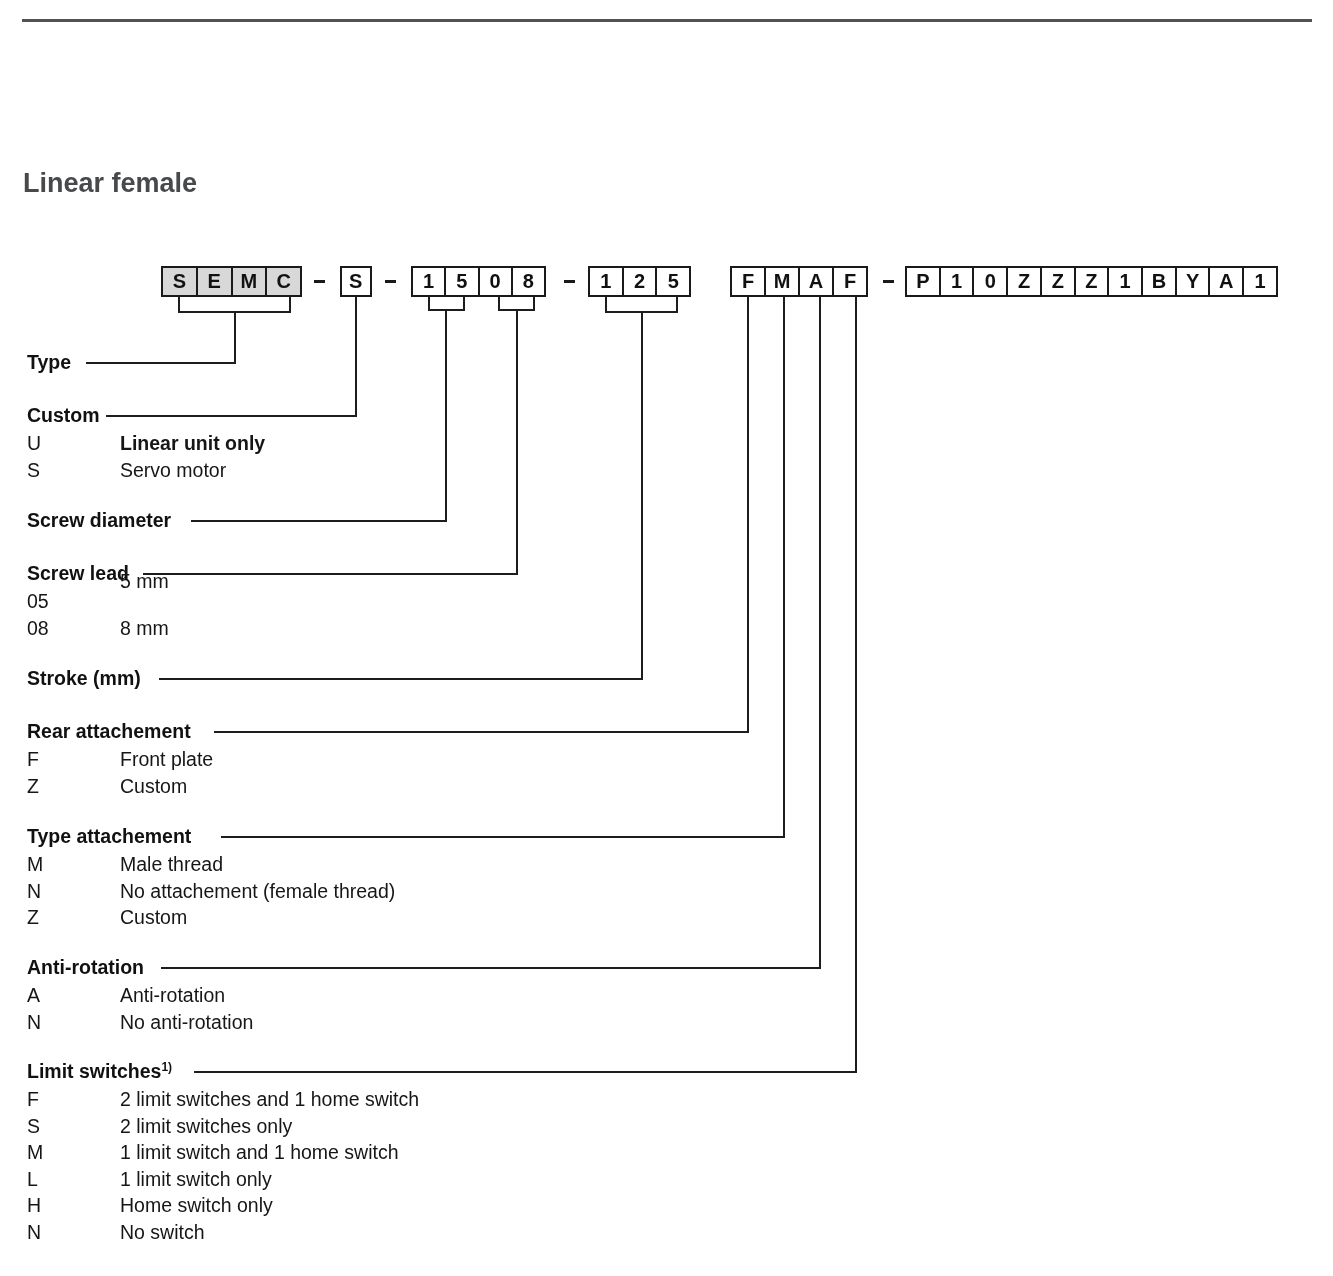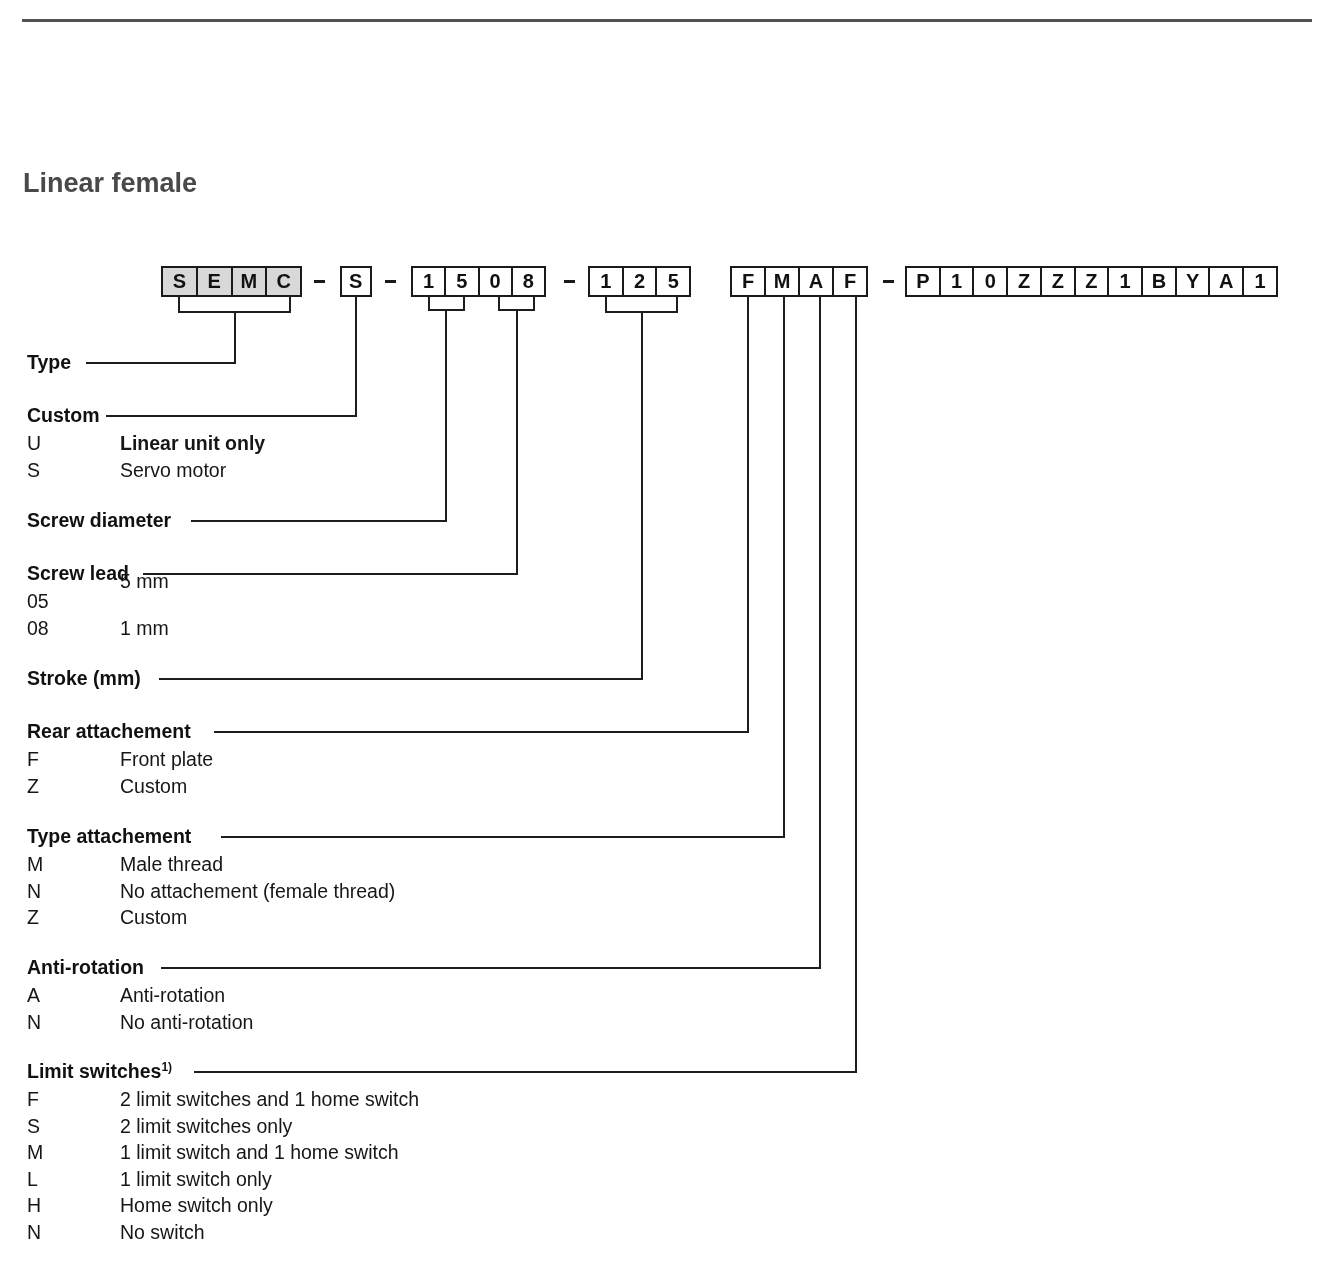--- a/index.html
+++ b/index.html
@@ -89,21 +89,21 @@
       <div class="seclabel" style="left: 27px; top: 509px;">Screw diameter</div>
       <div class="vline" style="left: 498.125px; top: 295px; width: 2px; height: 16px;"></div>
       <div class="vline" style="left: 533.375px; top: 295px; width: 2px; height: 16px;"></div>
       <div class="hline" style="left: 498.125px; top: 309px; width: 37.25px; height: 2px;"></div>
       <div class="vline" style="left: 515.75px; top: 309px; width: 2px; height: 266px;"></div>
       <div class="hline" style="left: 143px; top: 573px; width: 374.75px; height: 2px;"></div>
       <div class="seclabel" style="left: 27px; top: 562px;">Screw lead</div>
       <div class="optcode" style="left: 27px; top: 590px;">05</div>
       <div class="optdesc" style="left: 120px; top: 570px;">5 mm</div>
       <div class="optcode" style="left: 27px; top: 616.6px;">08</div>
-      <div class="optdesc" style="left: 120px; top: 616.6px;">1 mm</div>
+      <div class="optdesc" style="left: 120px; top: 616.6px;">8 mm</div>
       <div class="vline" style="left: 604.85px; top: 295px; width: 2px; height: 18px;"></div>
       <div class="vline" style="left: 676.25px; top: 295px; width: 2px; height: 18px;"></div>
       <div class="hline" style="left: 604.85px; top: 311px; width: 73.4px; height: 2px;"></div>
       <div class="vline" style="left: 640.55px; top: 311px; width: 2px; height: 369px;"></div>
       <div class="hline" style="left: 159px; top: 678px; width: 483.55px; height: 2px;"></div>
       <div class="seclabel" style="left: 27px; top: 667px;">Stroke (mm)</div>
       <div class="vline" style="left: 747px; top: 296px; width: 2px; height: 437px;"></div>
       <div class="hline" style="left: 214px; top: 731px; width: 535px; height: 2px;"></div>
       <div class="seclabel" style="left: 27px; top: 720px; text-align: center;">Rear attachement</div>
       <div class="optcode" style="left: 27px; top: 748px;">F</div>

